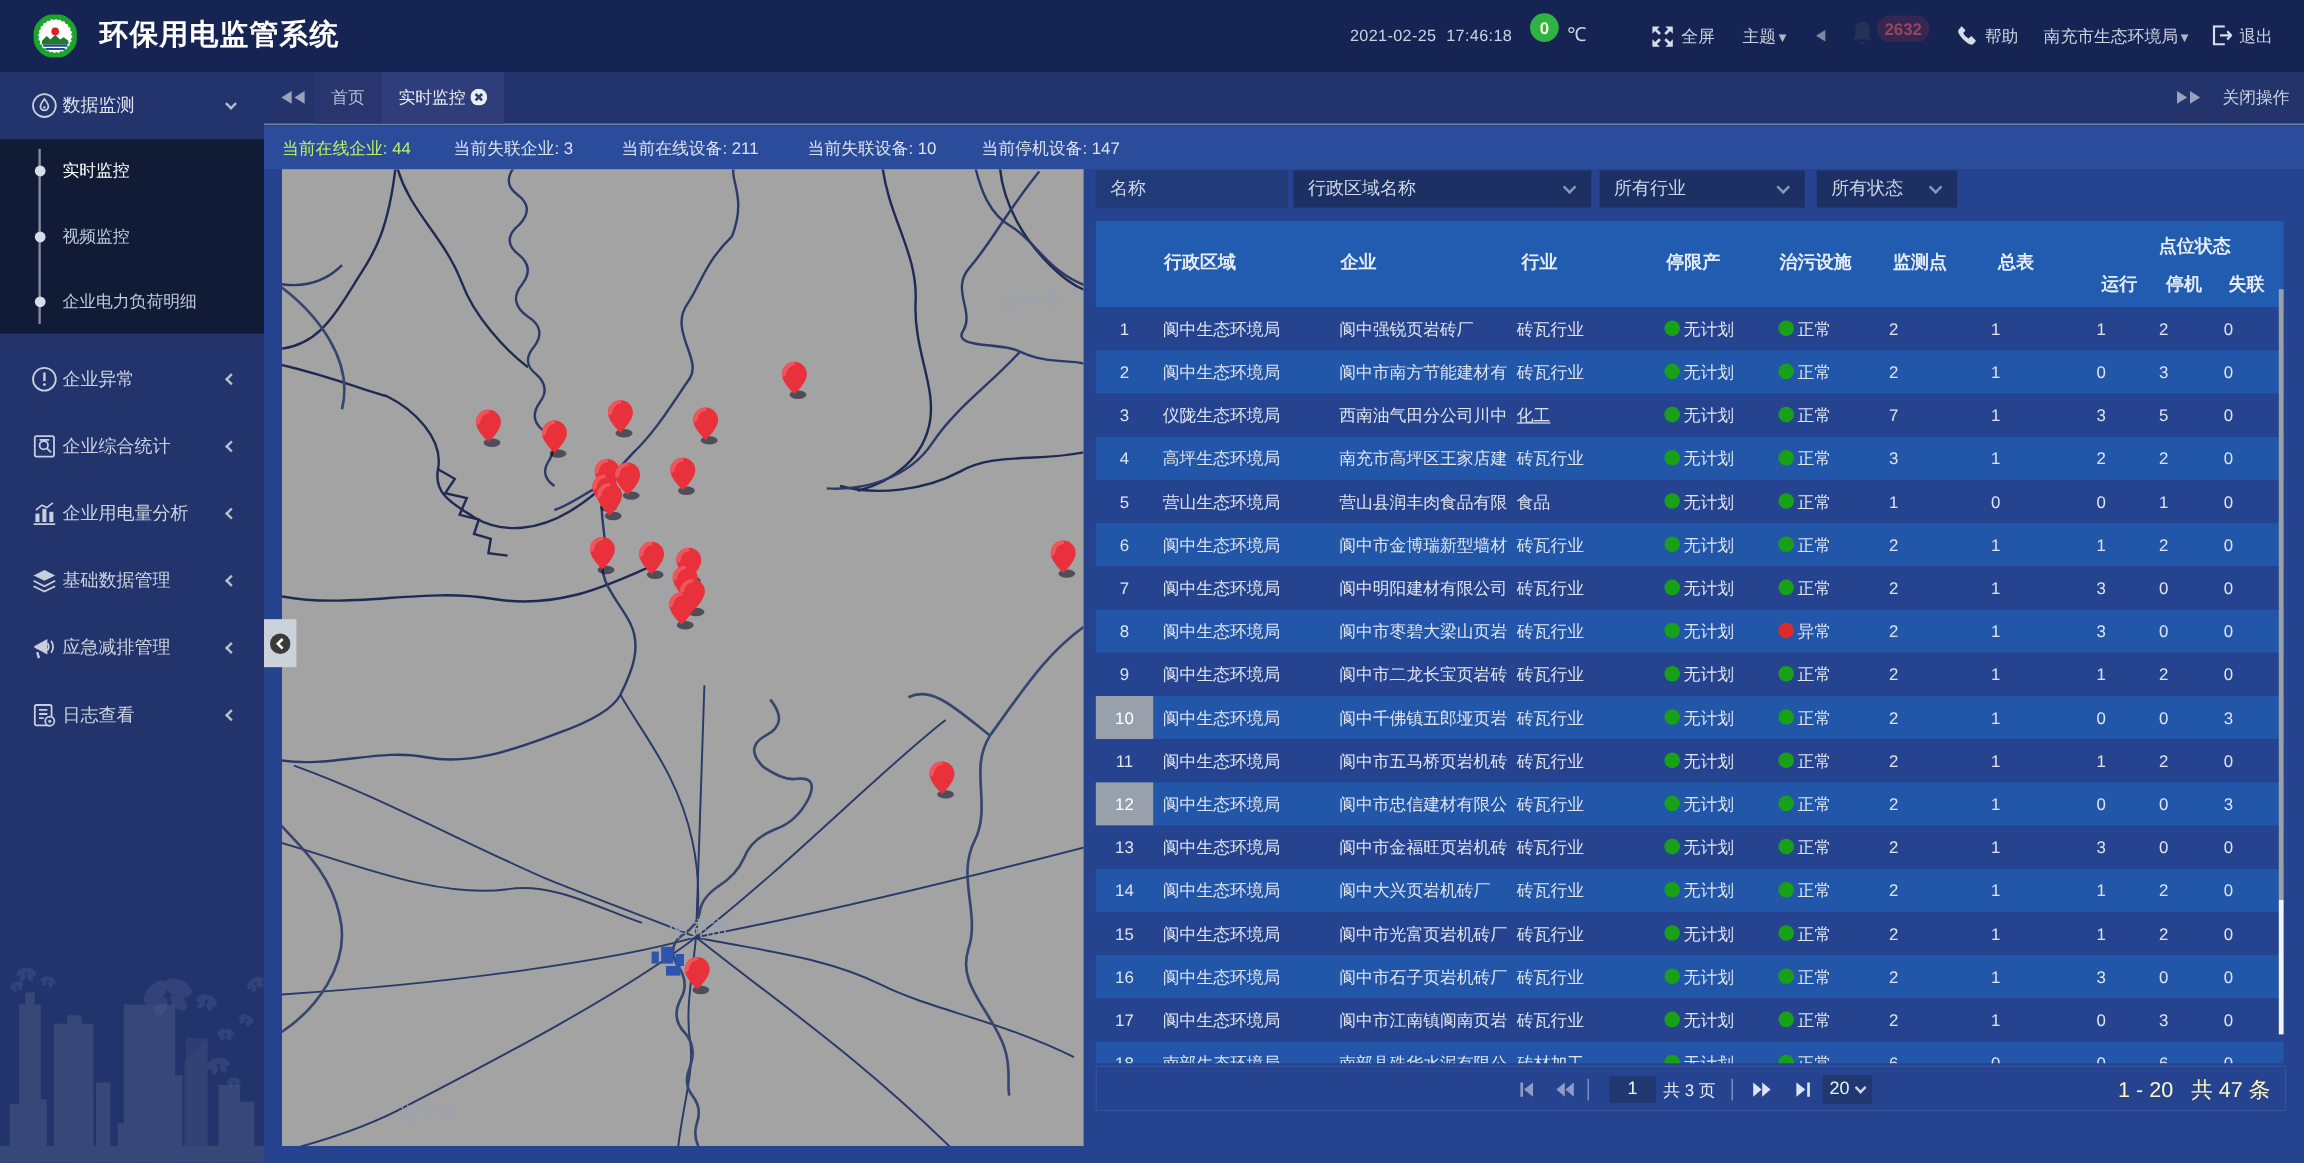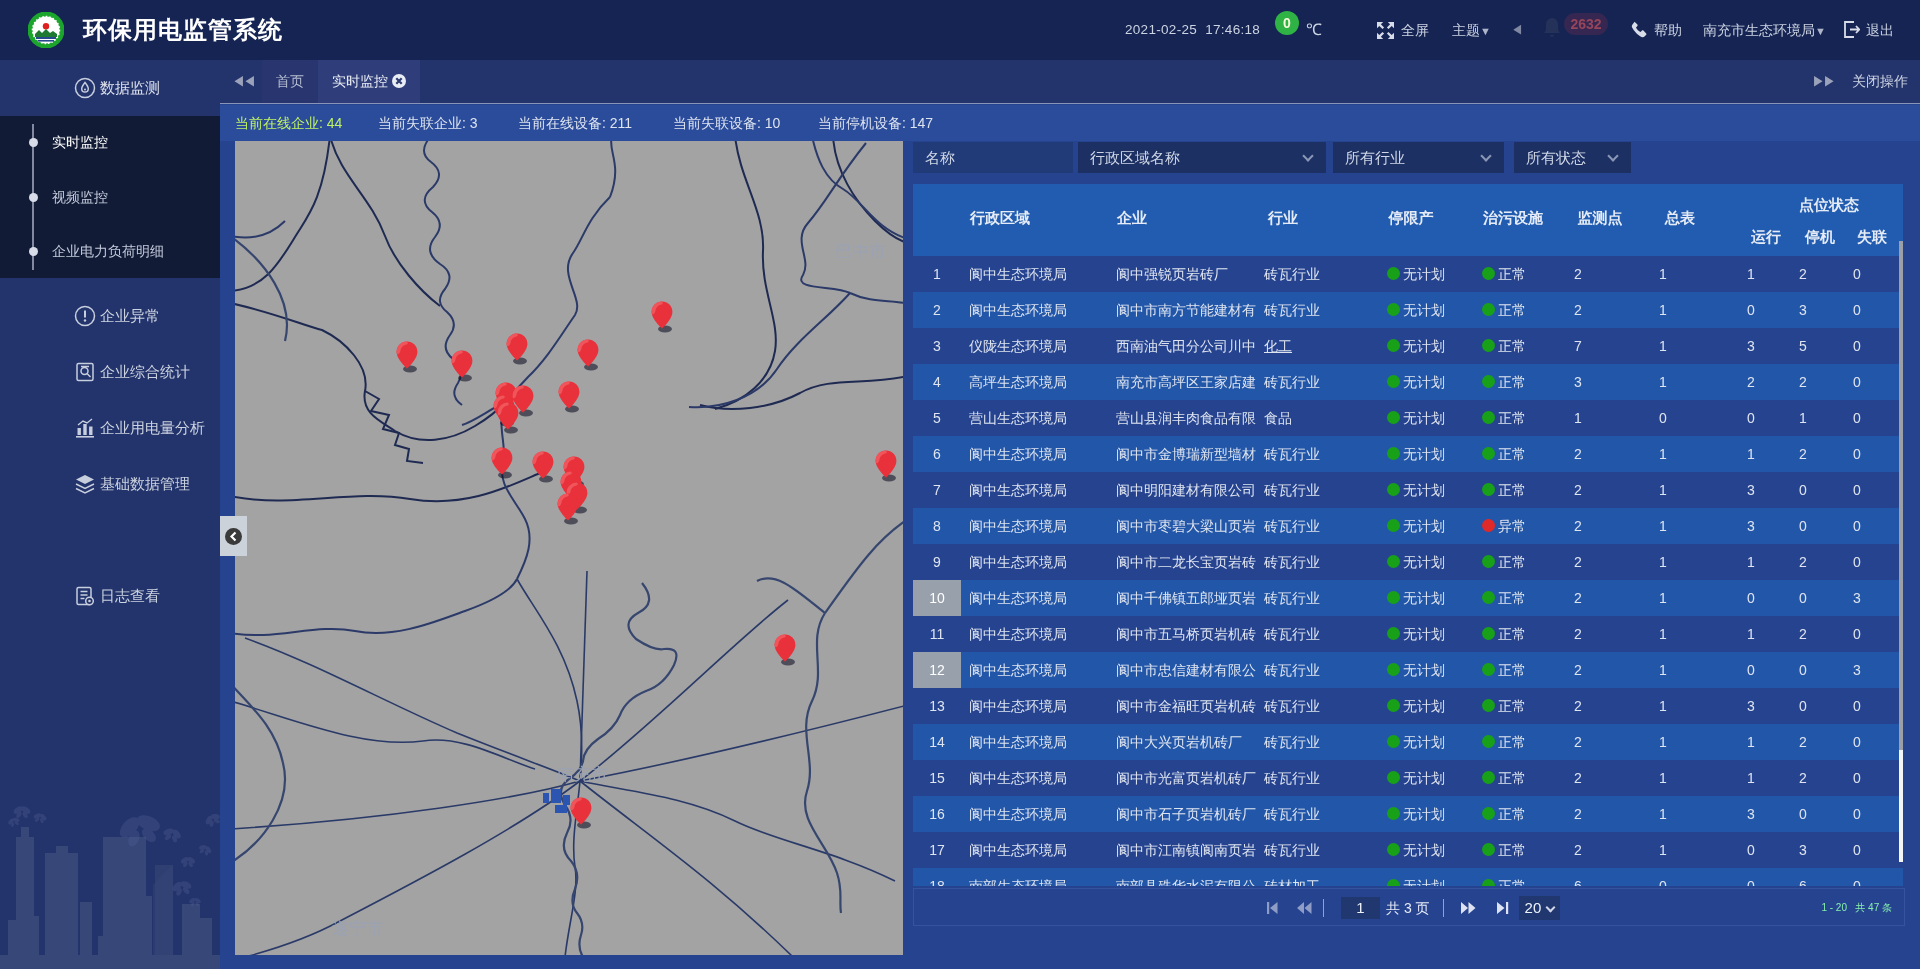--- a/index.html
+++ b/index.html
@@ -5,21 +5,21 @@
 *{margin:0;padding:0;box-sizing:border-box;}
 html,body{width:1920px;height:969px;overflow:hidden;background:#264390;font-family:"Liberation Sans",sans-serif;}
 .abs{position:absolute;}
 #header{position:absolute;left:0;top:0;width:1920px;height:60px;background:#152453;}
 #sidebar{position:absolute;left:0;top:60px;width:220px;height:909px;background:#23336b;}
 #tabbar{position:absolute;left:220px;top:60px;width:1700px;height:44px;background:#23336b;border-bottom:1px solid #8a93b8;}
 #statsbar{position:absolute;left:220px;top:105px;width:1700px;height:36px;background:#2b4b9b;}
 #content{position:absolute;left:220px;top:141px;width:1700px;height:828px;background:#264390;}
 #map{position:absolute;left:15px;top:0px;width:668px;height:814px;background:#a3a3a3;overflow:hidden;}
 .hitem{color:#ccd3e2;font-size:14px;position:absolute;top:0;height:60px;line-height:60px;white-space:nowrap;text-align:center;}
-.mitem{position:absolute;left:0;width:220px;height:56px;color:#ccd3e0;font-size:15px;margin-left:48px;}
+.mitem{position:absolute;left:0;width:220px;height:56px;color:#ccd3e0;font-size:15px;}
 .mitem .txt{position:absolute;left:52px;top:50%;transform:translateY(-50%);}
 .mitem .chev{position:absolute;right:24px;top:50%;width:7px;height:7px;border-left:2px solid #b7bed0;border-bottom:2px solid #b7bed0;transform:translateY(-50%) rotate(45deg);}
 .micon{position:absolute;left:26px;top:50%;transform:translateY(-50%);width:22px;height:22px;}
 .sub{position:absolute;color:#c3cadb;font-size:14px;left:52px;}
 .dot{position:absolute;left:29px;width:9px;height:9px;border-radius:50%;background:#d7dce8;}
 .fbox{position:absolute;top:1px;height:31px;background:#1d3064;color:#cfd7e6;font-size:15px;line-height:31px;padding-left:12px;}
 .vchev{position:absolute;right:14px;top:10px;width:8px;height:8px;border-right:2px solid #8a97b5;border-bottom:2px solid #8a97b5;transform:rotate(45deg);}
 .hs{position:absolute;width:120px;text-align:center;color:#e6ecf7;font-size:15px;font-weight:bold;}
 .row{position:absolute;left:0;width:992px;height:36px;font-size:14px;color:#dfe5f0;}
 .ro{background:#264390;}
@@ -179,20 +179,29 @@
       <span class="chev"></span>
   </div>
   <div class="mitem" style="top:396px;">
     <svg class="micon" viewBox="0 0 22 22" fill="none" stroke="#c7cedd" stroke-width="1.5">
       <path d="M11 2l9 4.5L11 11 2 6.5z" fill="#c7cedd" stroke="none"></path>
         <path d="M2 11l9 4.5 9-4.5M2 15.5L11 20l9-4.5"></path>
     </svg>
     <span class="txt">基础数据管理</span>
       <span class="chev"></span>
   </div>
+  <div class="mitem" style="top:452px;">
+    <svg class="micon" viewBox="0 0 22 22" fill="none" stroke="#c7cedd" stroke-width="1.5">
+      <path d="M2.5 9.5l11-6v13l-11-6z" fill="#c7cedd" stroke="none"></path>
+        <path d="M13.5 7a4.5 4.5 0 010 6M16.5 5a8 8 0 010 10"></path>
+        <path d="M5 14.5l1.5 5" stroke-width="2"></path>
+    </svg>
+    <span class="txt">应急减排管理</span>
+      <span class="chev"></span>
+  </div>
   <div class="mitem" style="top:508px;">
     <svg class="micon" viewBox="0 0 22 22" fill="none" stroke="#c7cedd" stroke-width="1.5">
       <rect x="3" y="2.5" width="14" height="17" rx="1.5"></rect>
         <path d="M6.5 6.5h7M6.5 10h7M6.5 13.5h4"></path>
         <circle cx="15.5" cy="16" r="3.8" fill="#23336b" stroke="#c7cedd"></circle>
         <circle cx="15.5" cy="16" r="1.3" fill="#c7cedd" stroke="none"></circle>
     </svg>
     <span class="txt">日志查看</span>
       <span class="chev"></span>
   </div>
@@ -575,16 +584,16 @@
         <div class="abs" style="left:472px;top:0;height:38px;line-height:38px;color:#e6ebf5;font-size:14px;">共 3 页</div>
         <div class="abs" style="left:529px;top:10px;width:1px;height:18px;background:#93a0c8;"></div>
         <svg class="abs" style="left:546px;top:12px;" width="16" height="14" viewBox="0 0 16 14" fill="#dde3f2">
           <path d="M1 1l7 6-7 6zM8.5 1l7 6-7 6z"></path>
         </svg>
         <svg class="abs" style="left:582px;top:12px;" width="14" height="14" viewBox="0 0 14 14" fill="#dde3f2">
           <path d="M1 1l7.5 6L1 13z"></path>
           <path d="M10 1h2.2v12H10z"></path>
         </svg>
         <div class="abs" style="left:605px;top:7px;width:41px;height:24px;background:#20386f;color:#eef2f9;font-size:15px;line-height:24px;text-align:center;">20 <span style="display:inline-block;width:7px;height:7px;border-right:2px solid #cfd6e8;border-bottom:2px solid #cfd6e8;transform:rotate(45deg);vertical-align:2px;margin-left:2px;"></span></div>
-        <div class="abs" style="right:12px;top:0;height:38px;line-height:38px;color:#86efac;font-size:10px;">1 - 20&nbsp;&nbsp;&nbsp;共 47 条</div>
+        <div class="abs" style="right:12px;top:0;height:38px;line-height:38px;color:#fef9c3;font-size:18px;">1 - 20&nbsp;&nbsp;&nbsp;共 47 条</div>
       </div>
 </div>
 </div>
 
 </body></html>

